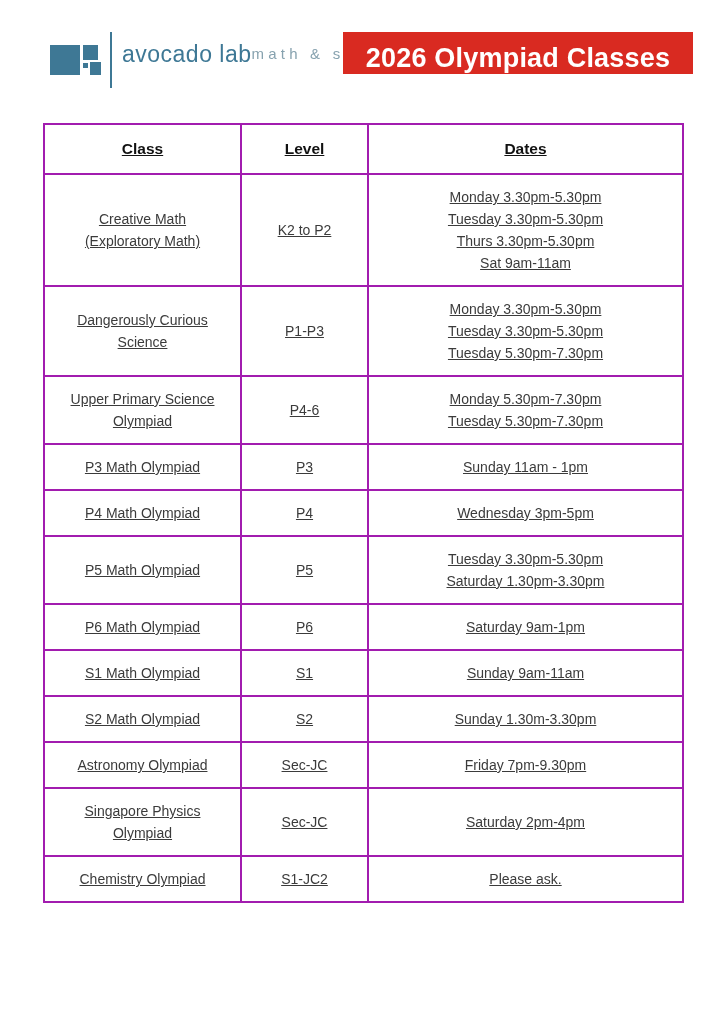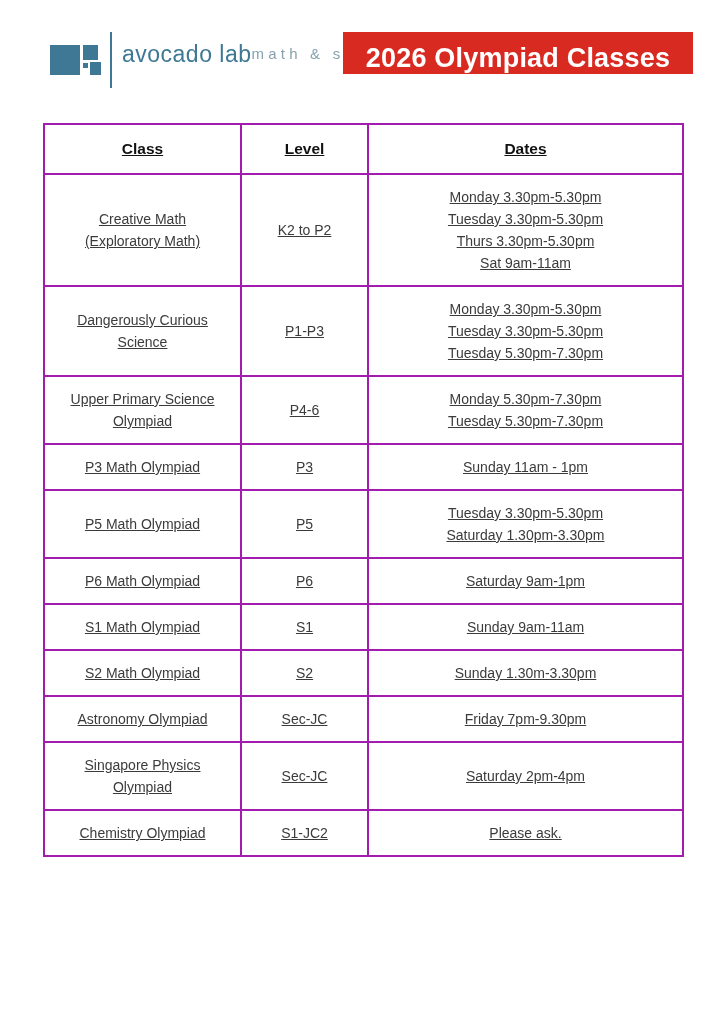--- a/index.html
+++ b/index.html
@@ -111,20 +111,29 @@
           <td>
             <div>P3 Math Olympiad</div>
           </td>
           <td>P3</td>
           <td>
             <div>Sunday 11am - 1pm</div>
           </td>
         </tr>
         <tr>
           <td>
+            <div>P4 Math Olympiad</div>
+          </td>
+          <td>P4</td>
+          <td>
+            <div>Wednesday 3pm-5pm</div>
+          </td>
+        </tr>
+        <tr>
+          <td>
             <div>P5 Math Olympiad</div>
           </td>
           <td>P5</td>
           <td>
             <div>Tuesday 3.30pm-5.30pm</div>
             <div>Saturday 1.30pm-3.30pm</div>
           </td>
         </tr>
         <tr>
           <td>

